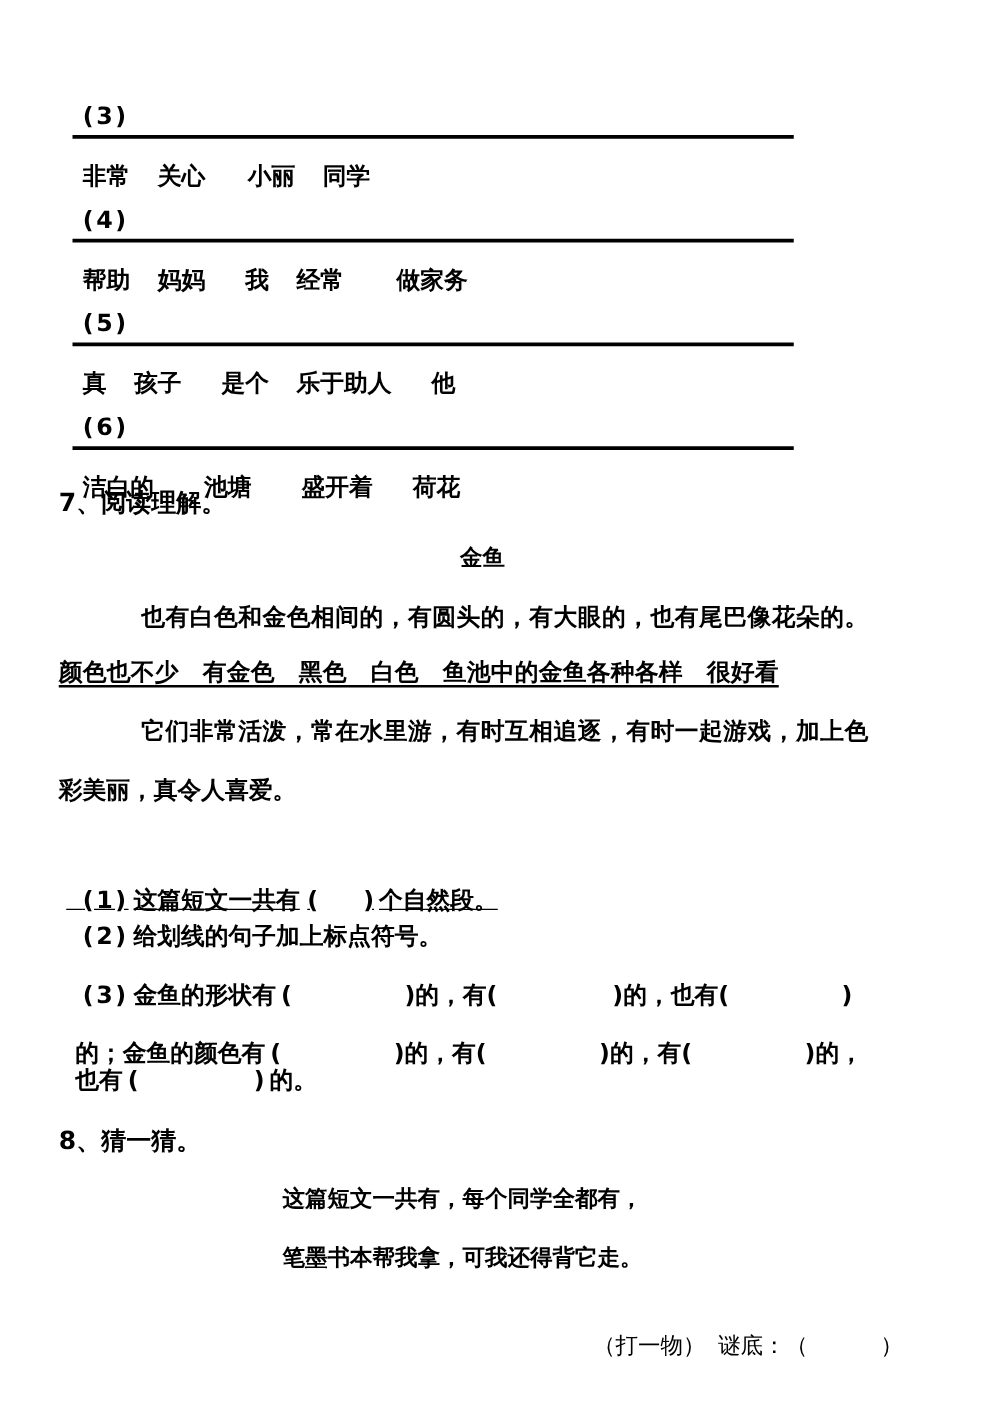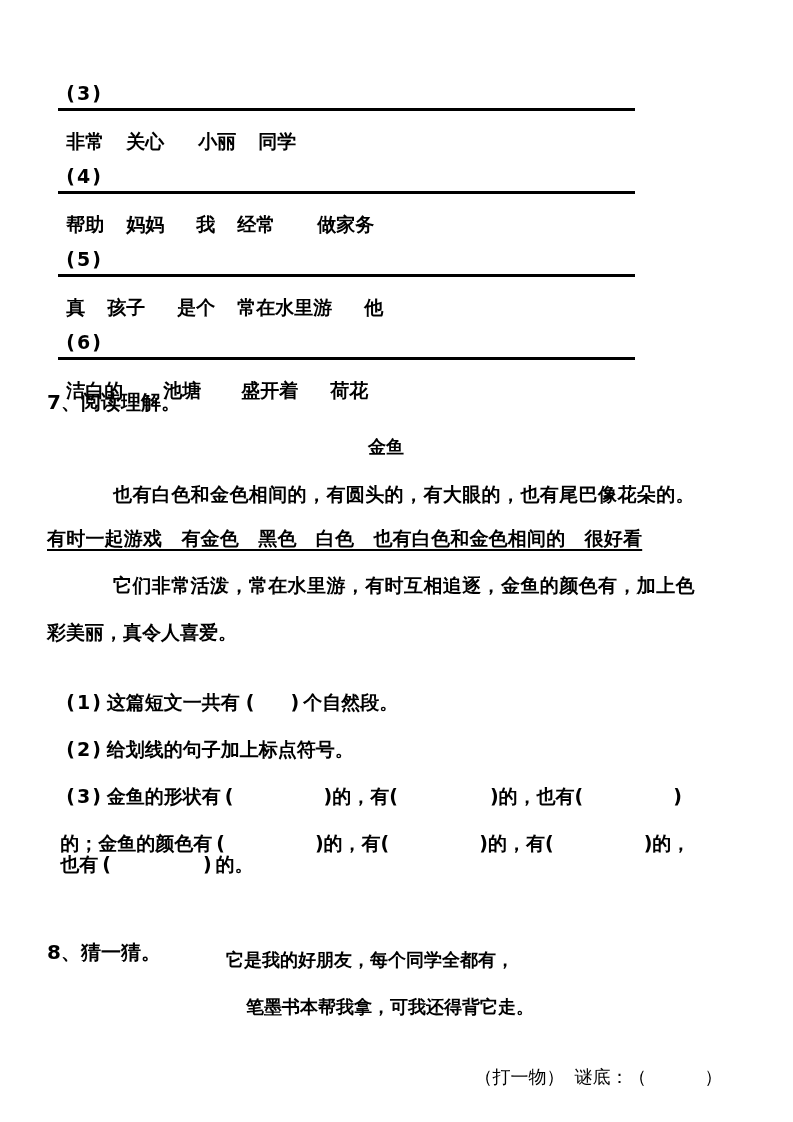--- a/index.html
+++ b/index.html
@@ -65,61 +65,61 @@
 <div class="abs q-line" style="left:53px; top:140px;">
   <span class="num">(4)</span>
   <span style="display:inline-block;width:4px"></span>
   <span>帮助</span><span style="display:inline-block;width:22px"></span><span>妈妈</span><span style="display:inline-block;width:32px"></span><span>我</span><span style="display:inline-block;width:22px"></span><span>经常</span><span style="display:inline-block;width:42px"></span><span>做家务</span>
 </div>
 <div class="answer-line" style="top:191px;"></div>
 
 <div class="abs q-line" style="left:53px; top:223px;">
   <span class="num">(5)</span>
   <span style="display:inline-block;width:4px"></span>
-  <span>真</span><span style="display:inline-block;width:22px"></span><span>孩子</span><span style="display:inline-block;width:32px"></span><span>是个</span><span style="display:inline-block;width:22px"></span><span>常在水里游</span><span style="display:inline-block;width:32px"></span><span>他</span>
+  <span>真</span><span style="display:inline-block;width:22px"></span><span>孩子</span><span style="display:inline-block;width:32px"></span><span>是个</span><span style="display:inline-block;width:22px"></span><span>乐于助人</span><span style="display:inline-block;width:32px"></span><span>他</span>
 </div>
 <div class="answer-line" style="top:274px;"></div>
 
 <div class="abs q-line" style="left:53px; top:306px;">
   <span class="num">(6)</span>
   <span style="display:inline-block;width:4px"></span>
   <span>洁白的</span><span style="display:inline-block;width:40px"></span><span>池塘</span><span style="display:inline-block;width:40px"></span><span>盛开着</span><span style="display:inline-block;width:32px"></span><span>荷花</span>
 </div>
 <div class="answer-line" style="top:357px;"></div>
 
 <div class="abs heading" style="left:47px; top:390px;">7、阅读理解。</div>
 
 <div class="abs title" style="left:368px; top:435px;">金鱼</div>
 
 <div class="abs para" style="left:113px; top:482px; letter-spacing:0.4px;">也有白色和金色相间的，有圆头的，有大眼的，也有尾巴像花朵的。</div>
-<div class="abs para underlined" style="left:47px; top:526px; letter-spacing:0.2px;">有时一起游戏　有金色　黑色　白色　也有白色和金色相间的　很好看</div>
+<div class="abs para underlined" style="left:47px; top:526px; letter-spacing:0.2px;">颜色也不少　有金色　黑色　白色　鱼池中的金鱼各种各样　很好看</div>
 
-<div class="abs para" style="left:113px; top:573px; letter-spacing:0.4px;">它们非常活泼，常在水里游，有时互相追逐，金鱼的颜色有，加上色</div>
+<div class="abs para" style="left:113px; top:573px; letter-spacing:0.4px;">它们非常活泼，常在水里游，有时互相追逐，有时一起游戏，加上色</div>
 <div class="abs para" style="left:47px; top:620px;">彩美丽，真令人喜爱。</div>
 
-<div class="abs q-line" style="left:53px; top:666px;">
+<div class="abs q-line" style="left:53px; top:684px;text-decoration:underline;">
   <span class="num">(1)</span><span style="display:inline-block;width:4px"></span><span>这篇短文一共有</span><span style="display:inline-block;width:6px"></span><span>(</span><span class="blank" style="width:36px"></span><span>)</span><span style="display:inline-block;width:4px"></span><span>个自然段。</span>
 </div>
 
 <div class="abs q-line" style="left:53px; top:713px;">
   <span class="num">(2)</span><span style="display:inline-block;width:4px"></span><span>给划线的句子加上标点符号。</span>
 </div>
 
 <div class="abs q-line" style="left:53px; top:760px;">
   <span class="num">(3)</span><span style="display:inline-block;width:4px"></span><span>金鱼的形状有</span><span style="display:inline-block;width:4px"></span><span>(</span><span class="blank" style="width:90px"></span><span>)</span><span>的，有</span><span>(</span><span class="blank" style="width:92px"></span><span>)</span><span>的，也有</span><span>(</span><span class="blank" style="width:90px"></span><span>)</span>
 </div>
 
 <div class="abs q-line" style="left:47px; top:807px;">
   <span>的；金鱼的颜色有</span><span style="display:inline-block;width:4px"></span><span>(</span><span class="blank" style="width:90px"></span><span>)</span><span>的，有</span><span>(</span><span class="blank" style="width:90px"></span><span>)</span><span>的，有</span><span>(</span><span class="blank" style="width:90px"></span><span>)</span><span>的，</span>
 </div>
 
 <div class="abs q-line" style="left:47px; top:828px;">
   <span>也有</span><span style="display:inline-block;width:4px"></span><span>(</span><span class="blank" style="width:92px"></span><span>)</span><span style="display:inline-block;width:4px"></span><span>的。</span>
 </div>
 
-<div class="abs heading" style="left:47px; top:900px;margin-top:40px;">8、猜一猜。</div>
+<div class="abs heading" style="left:47px; top:900px;">8、猜一猜。</div>
 
-<div class="abs riddle" style="left:226px; top:948px;">它是我的好朋友，每个同学全都有，</div>
-<div class="abs riddle" style="left:226px; top:995px;margin-left:20px;">笔墨书本帮我拿，可我还得背它走。</div>
+<div class="abs riddle" style="left:226px; top:948px;">这篇短文一共有，每个同学全都有，</div>
+<div class="abs riddle" style="left:226px; top:995px;">笔墨书本帮我拿，可我还得背它走。</div>
 
 <div class="abs riddle" style="left:463px; top:1041px; font-weight:normal;">
   <span>（打一物）</span><span style="display:inline-block;width:10px"></span><span>谜底：</span><span>（</span><span class="blank" style="width:58px"></span><span>）</span>
 </div>
 
 </body></html>

